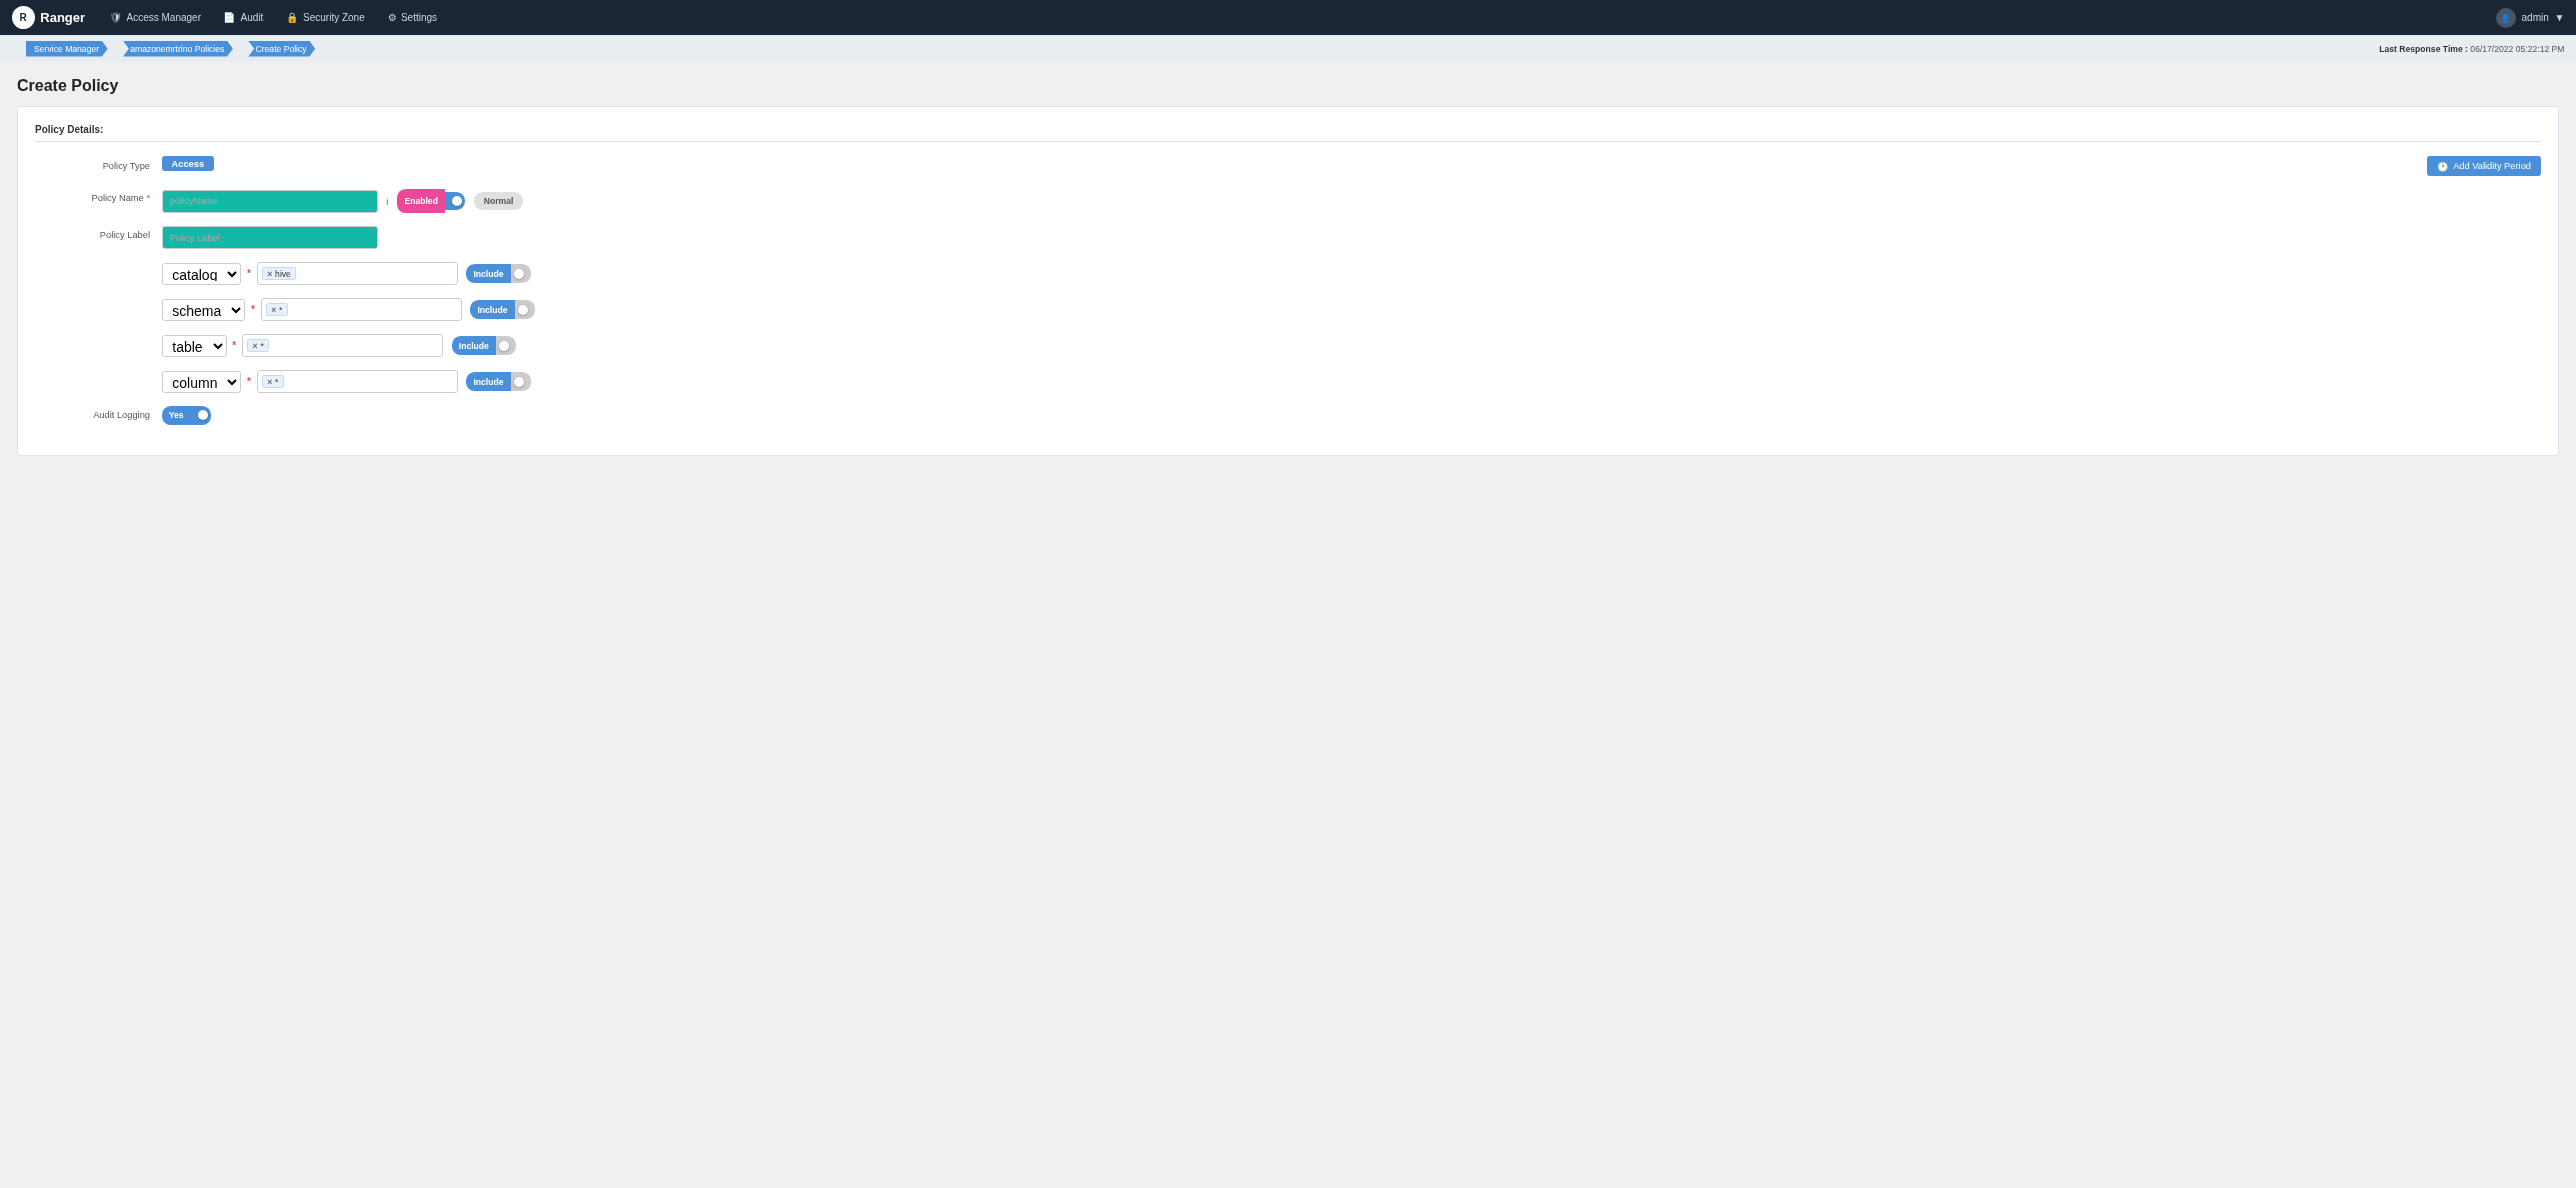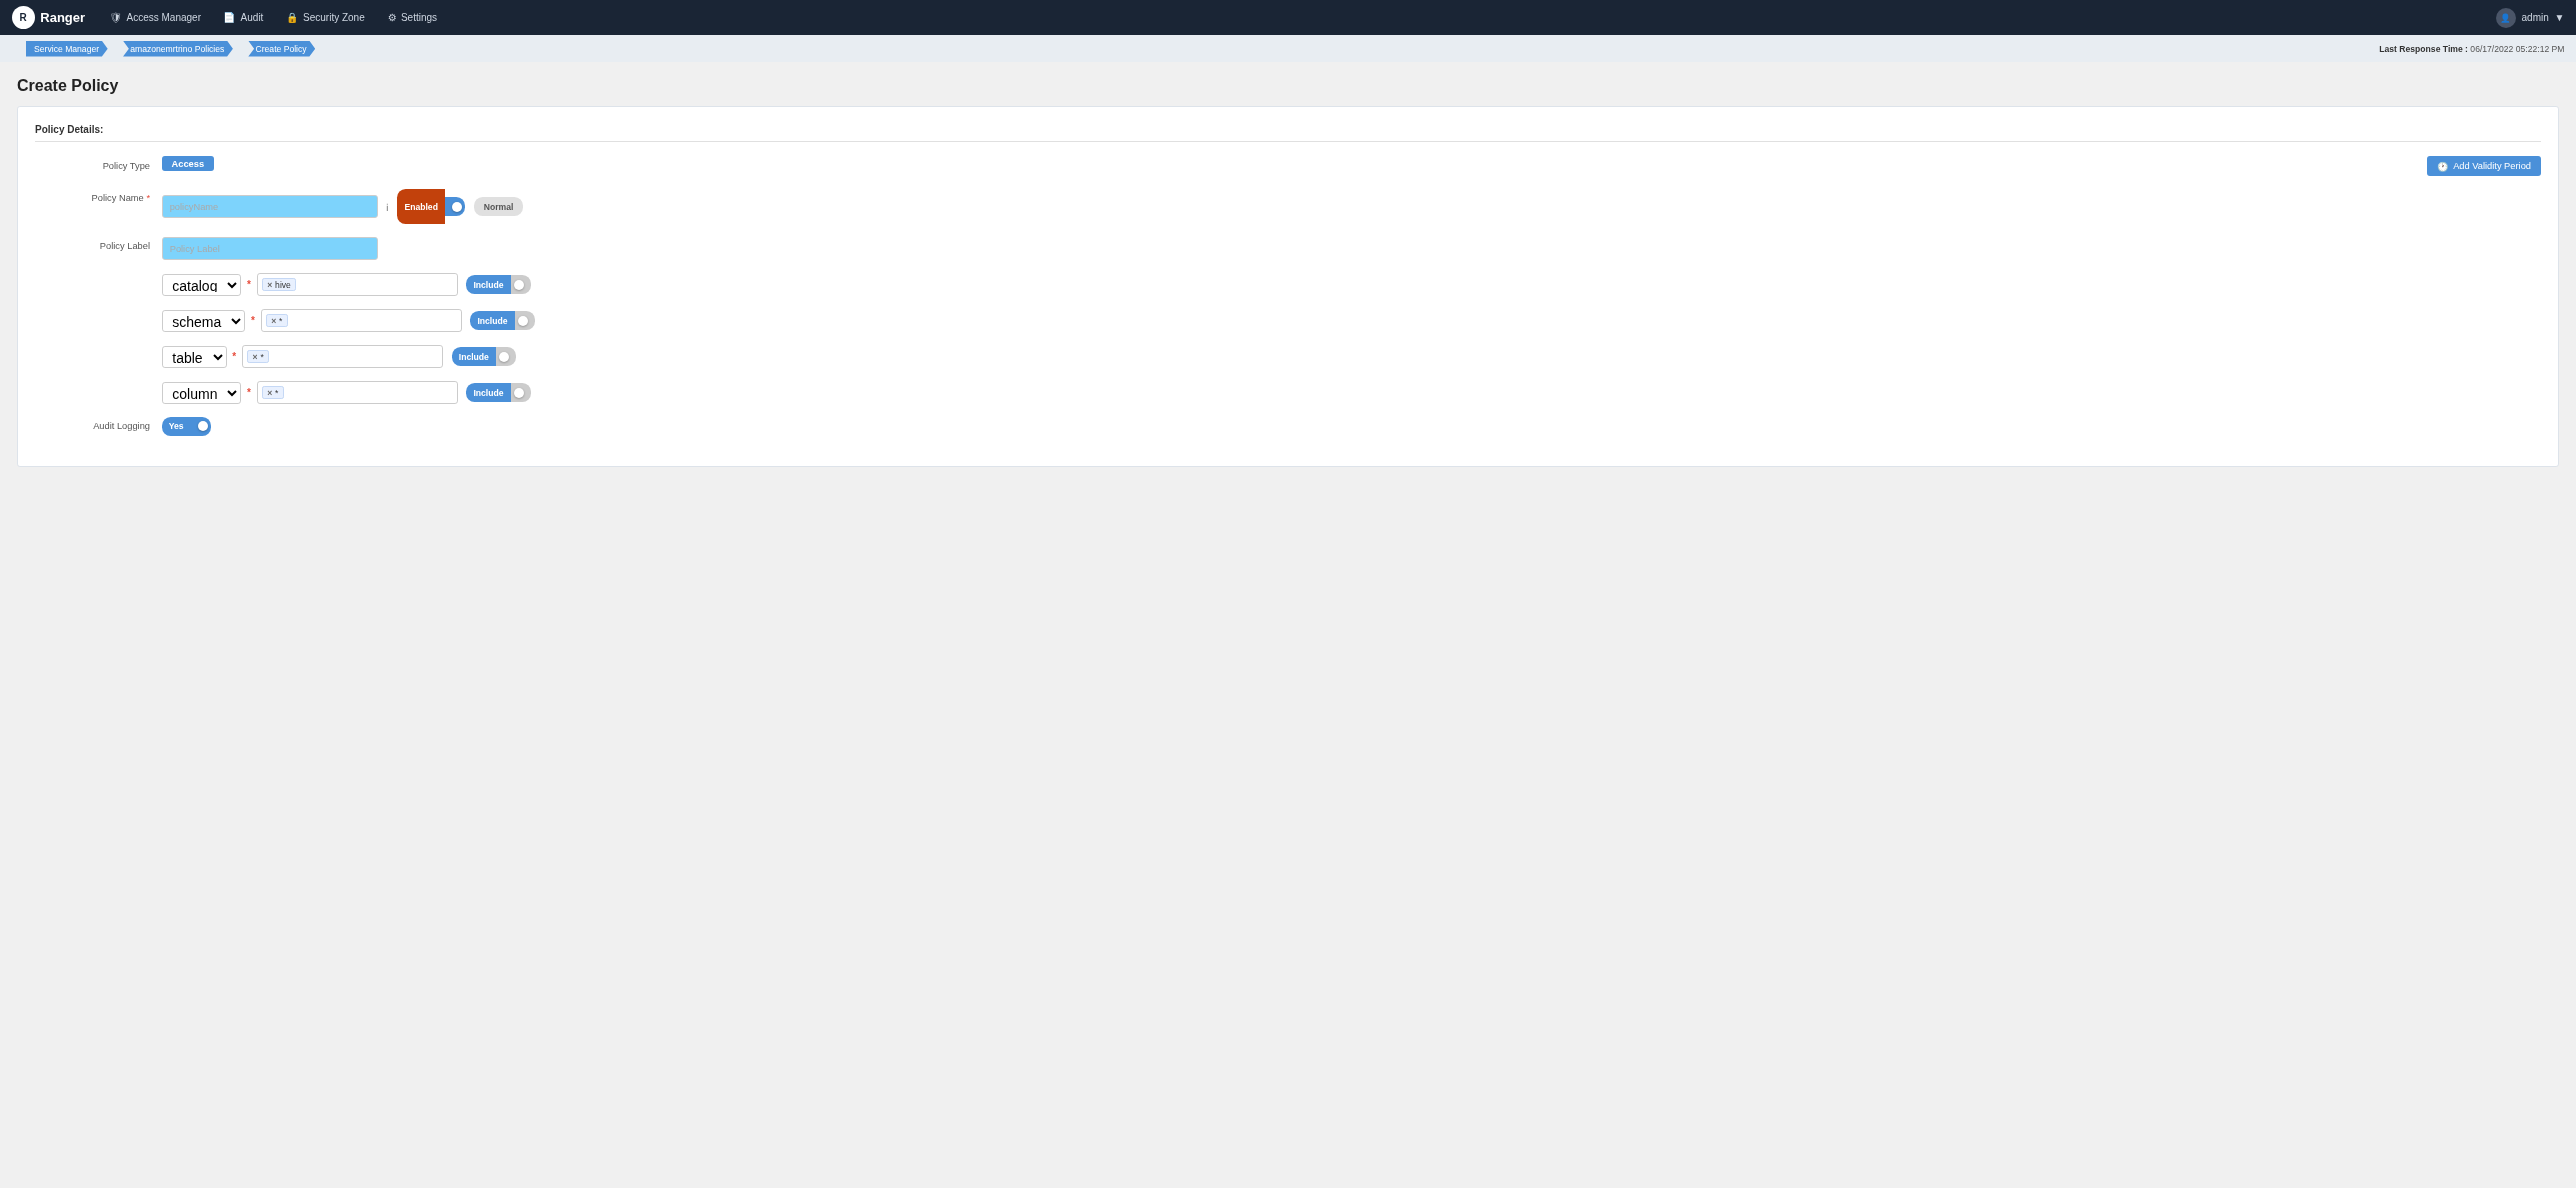--- a/index.html
+++ b/index.html
@@ -149,48 +149,48 @@
     }
 
     
     .form-input {
       width: 201px;
       padding: 3.6px 7.2px;
       border: 0.7px solid #ccc;
       border-radius: 2.9px;
       font-size: 9.3px;
       color: #333;
-      background: #7dd3fc;
+      background: #14b8a6;
       height: 23px;
     }
     .form-input::placeholder { color: #aaa; }
 
     .form-input-wide {
       width: 216px;
     }
 
     .info-icon {
       color: #777;
       font-size: 10px;
       cursor: pointer;
     }
 
     
     .enabled-toggle {
       display: flex;
       align-items: center;
     }
     .enabled-badge {
-      background: #c2410c;
+      background: #ec4899;
       color: #fff;
       font-size: 8.6px;
       font-weight: 600;
       padding: 2.2px 7.2px;
       border-radius: 8.6px 0 0 8.6px;
-      height: 35px;
+      height: 24px;
       display: flex;
       align-items: center;
     }
     .enabled-switch-track {
       width: 20px; height: 18.7px;
       background: #4a90d9;
       border-radius: 0 8.6px 8.6px 0;
       display: flex;
       align-items: center;
       justify-content: flex-end;

